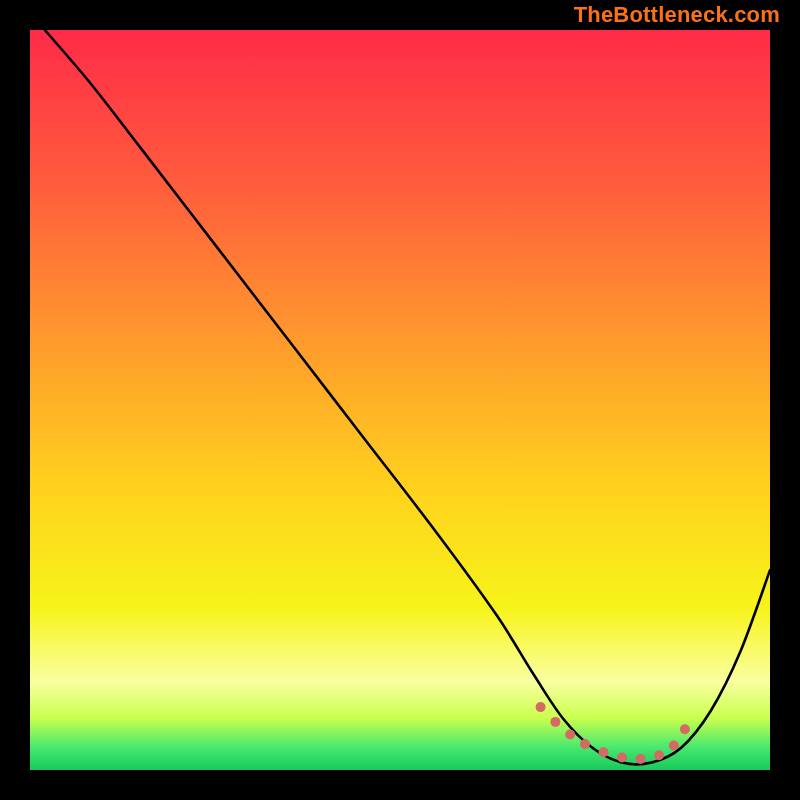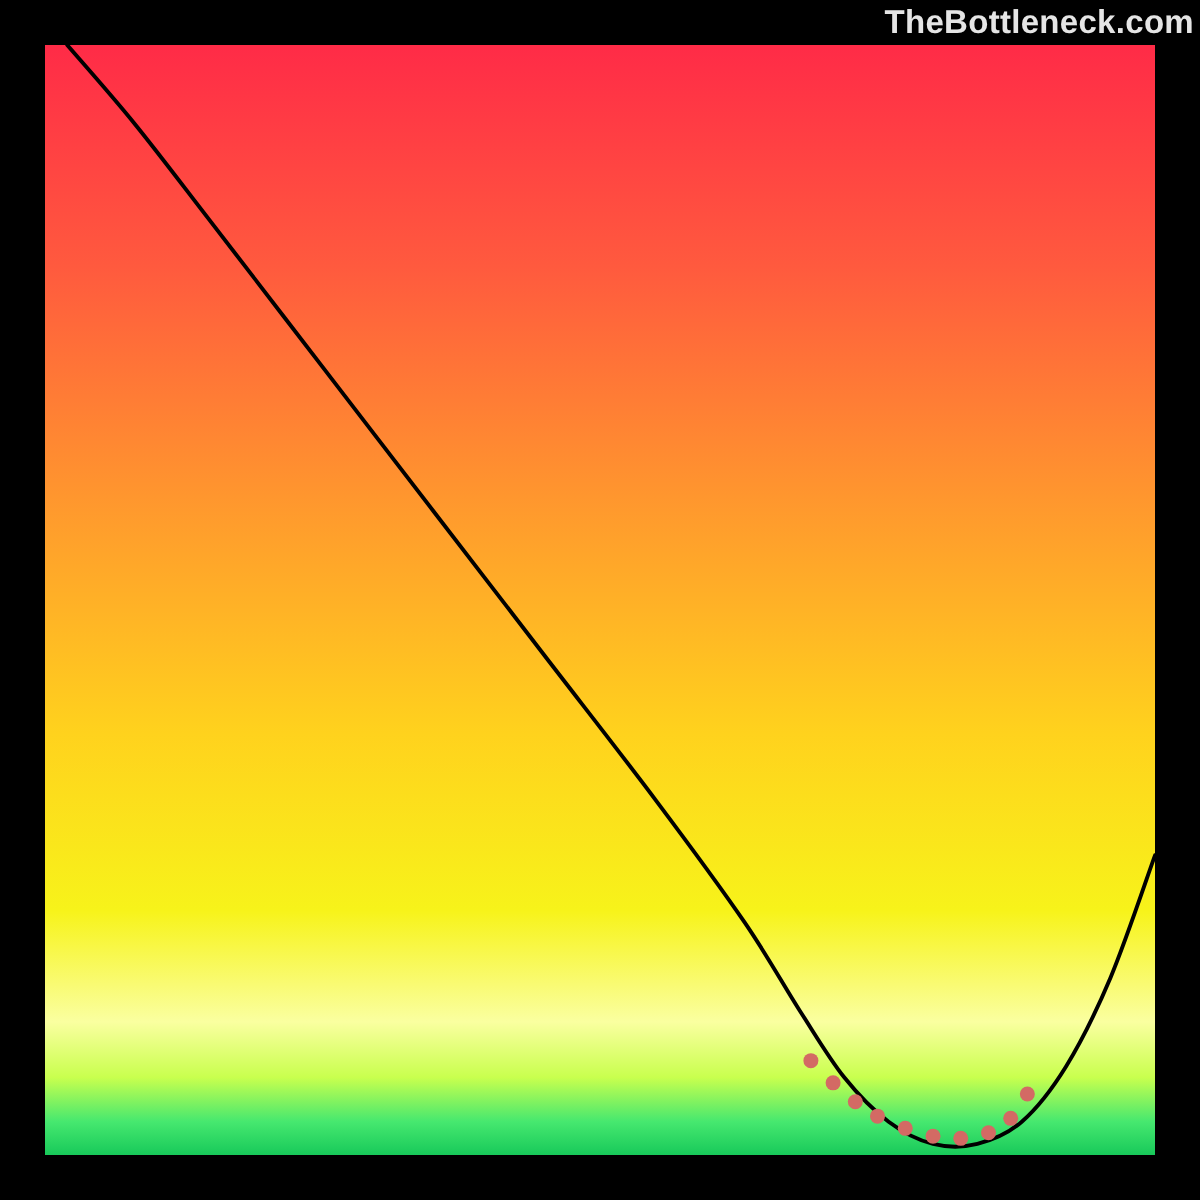--- a/index.html
+++ b/index.html
@@ -12,25 +12,25 @@
   }
   .frame {
     position: relative;
     width: 800px;
     height: 800px;
     background: #000;
   }
   .watermark {
     position: absolute;
     top: 2px;
-    right: 4px;
+    right: 20px;
     font-family: Arial, Helvetica, sans-serif;
     font-size: 22px;
     font-weight: 600;
-    color: #e5e5e5;
+    color: #f97316;
     letter-spacing: 0.2px;
     z-index: 10;
   }
   svg {
     position: absolute;
     left: 0;
     top: 0;
   }
 </style>
 </head>

